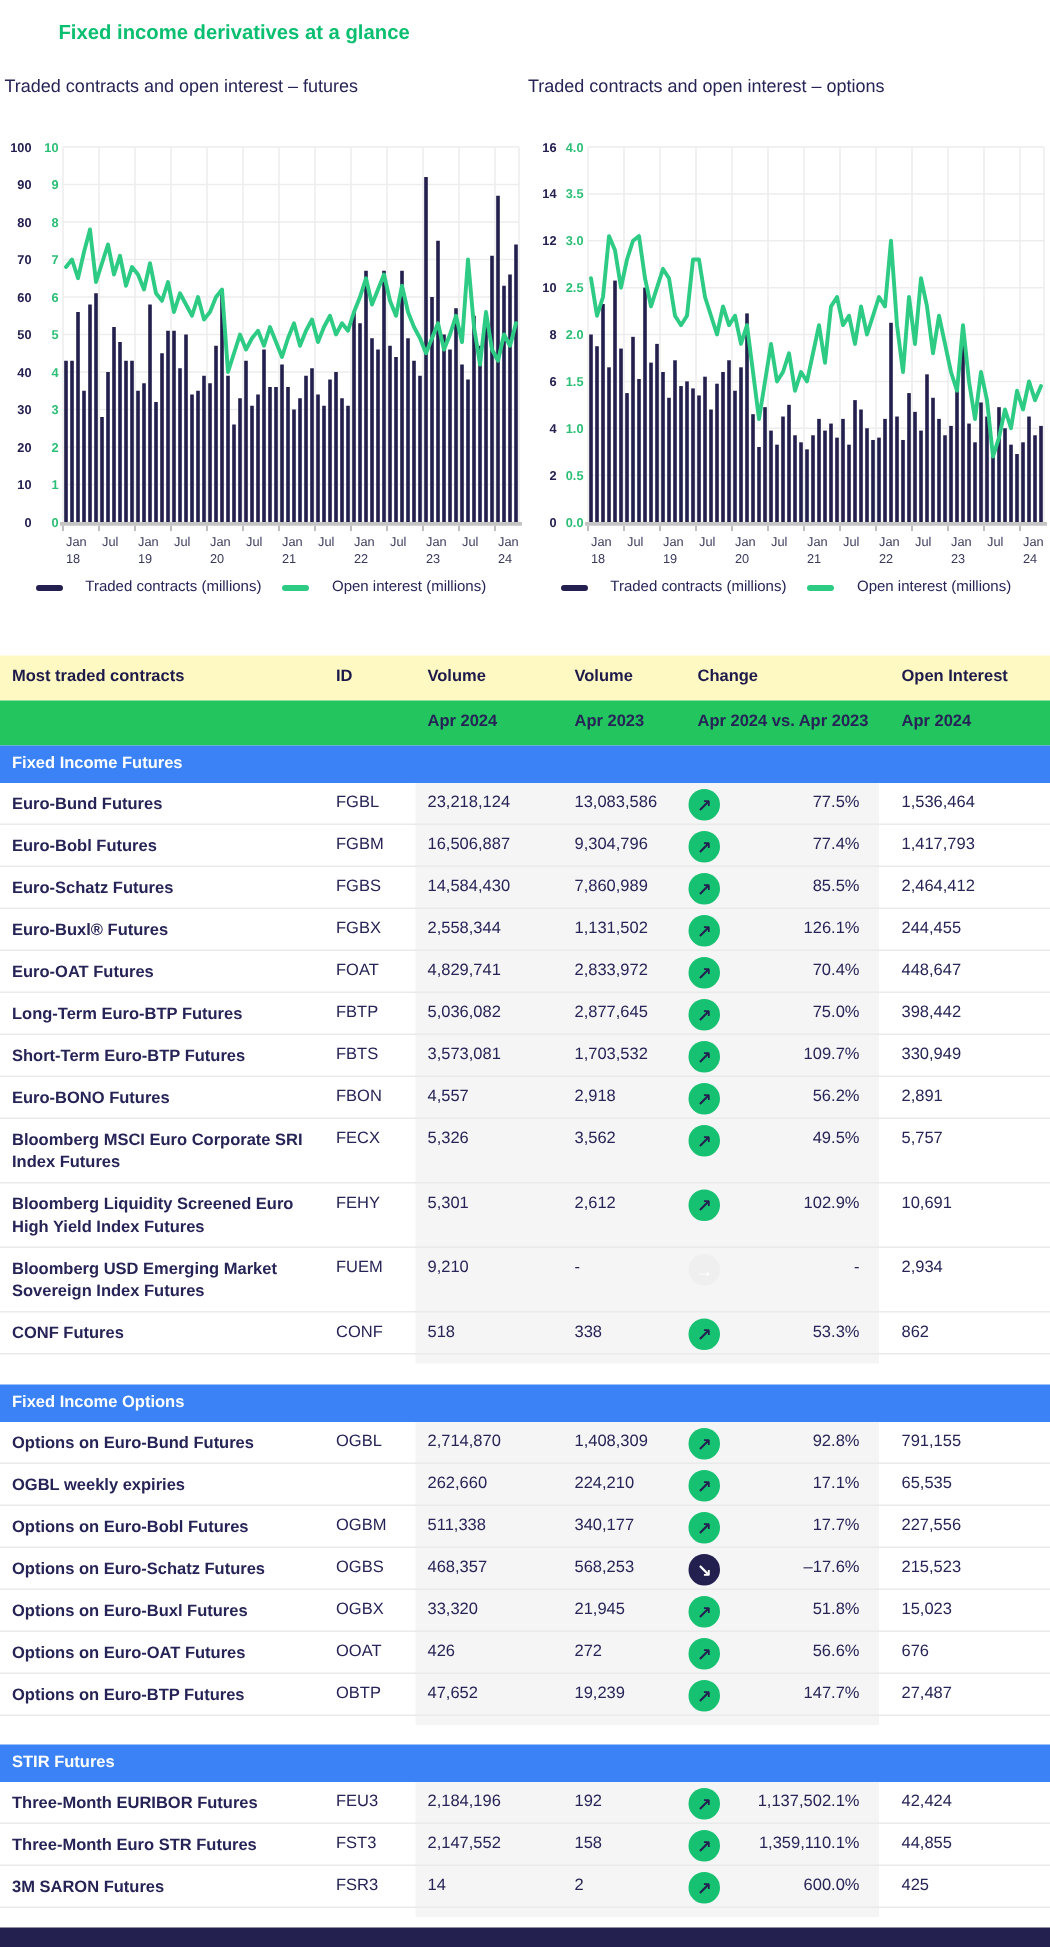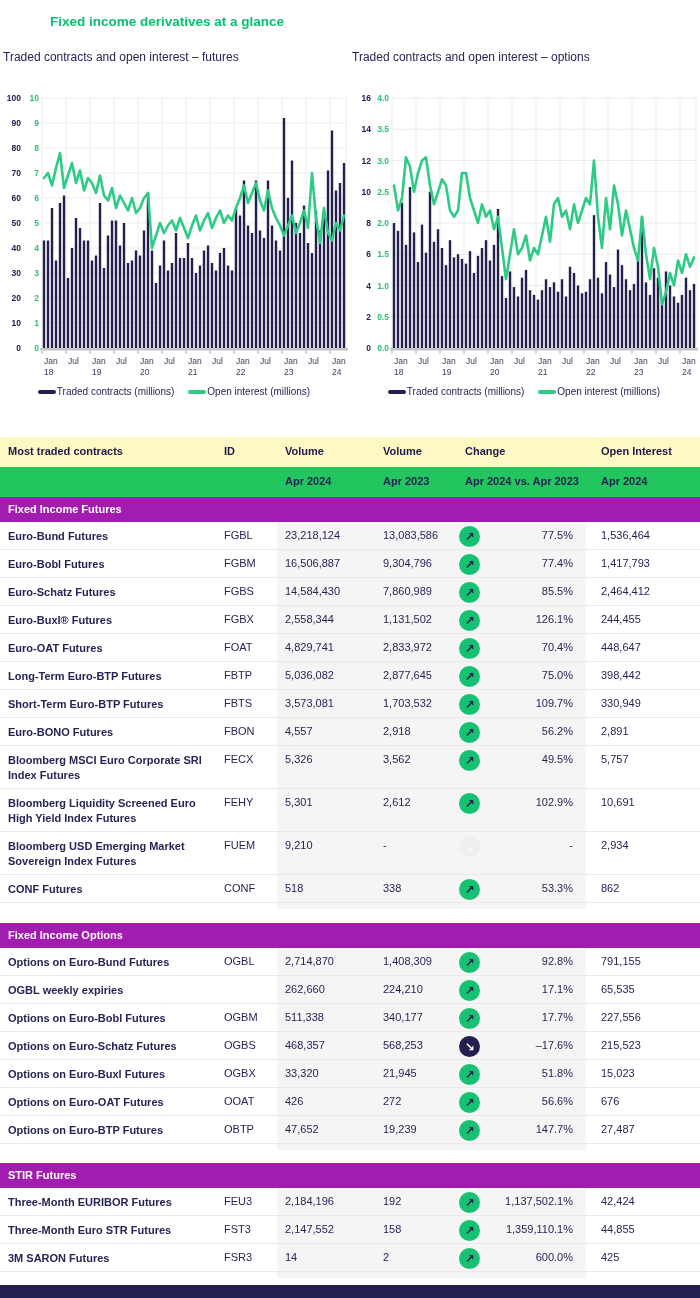--- a/index.html
+++ b/index.html
@@ -1,33 +1,33 @@
 <!DOCTYPE html>
 <html><head>
 <meta charset="utf-8">
 <style>
   * { margin:0; padding:0; box-sizing:border-box; }
   html,body { background:#fff; }
   body { font-family:"Liberation Sans","DejaVu Sans",sans-serif; }
   .page { position:relative; width:700px; height:1298px; background:#fff; overflow:hidden; }
 
-  .page-title { position:absolute; left:14px; top:14px; font-size:13.5px; font-weight:bold; color:#0abf6f;padding-left:36px; }
+  .page-title { position:absolute; left:3px; top:14px; font-size:13.5px; font-weight:bold; color:#0abf6f;padding-left:36px; }
   .chart-subtitle { position:absolute; top:50px; font-size:12px; font-weight:normal; color:#262456; }
   .chart-svg { position:absolute; top:86px; }
   .legend { position:absolute; top:386px; width:348px; display:flex; justify-content:center; align-items:center; gap:14px; }
-  .legend-item { display:flex; align-items:center; gap:1px;text-align:center; }
+  .legend-item { display:flex; align-items:center; gap:15px;text-align:center; }
   .legend-swatch { width:18px; height:4px; border-radius:2px; }
   .legend-label { font-size:10px; color:#262456; }
 
   
   .tbl-header { position:absolute; left:0; width:700px; height:30px; background:#fef9c3; }
   .tbl-header .hcell { position:absolute; top:8px; font-size:11px; font-weight:bold; color:#1d1a4a; }
   .tbl-subheader { position:absolute; left:0; width:700px; height:30px; background:#22c55e; }
   .tbl-subheader .hcell { position:absolute; top:8px; font-size:11px; font-weight:bold; color:#262456; }
-  .section-bar { position:absolute; left:0; width:700px; height:25px; background:#a21caf; }
+  .section-bar { position:absolute; left:0; width:700px; height:25px; background:#3b82f6; }
   .section-bar span { position:absolute; left:8px; top:6px; font-size:11px; font-weight:bold; color:#fff; }
   .section-rows { position:absolute; left:0; width:700px; }
   .gray-band { position:absolute; left:277px; width:309px; top:0; bottom:0; background:#f5f5f5; }
   .trow { position:relative; width:700px; border-bottom:1px solid #eaeaea; }
   .trow .cell { position:absolute; top:7px; font-size:11px; color:#262456; }
   .cell-name { left:8px; width:212px; font-weight:bold; line-height:1.35; }
   .cell-id { left:224px; }
   .cell-v24 { left:285px; }
   .cell-v23 { left:383px; }
   .cell-icon { left:459px; top:4px !important; }

